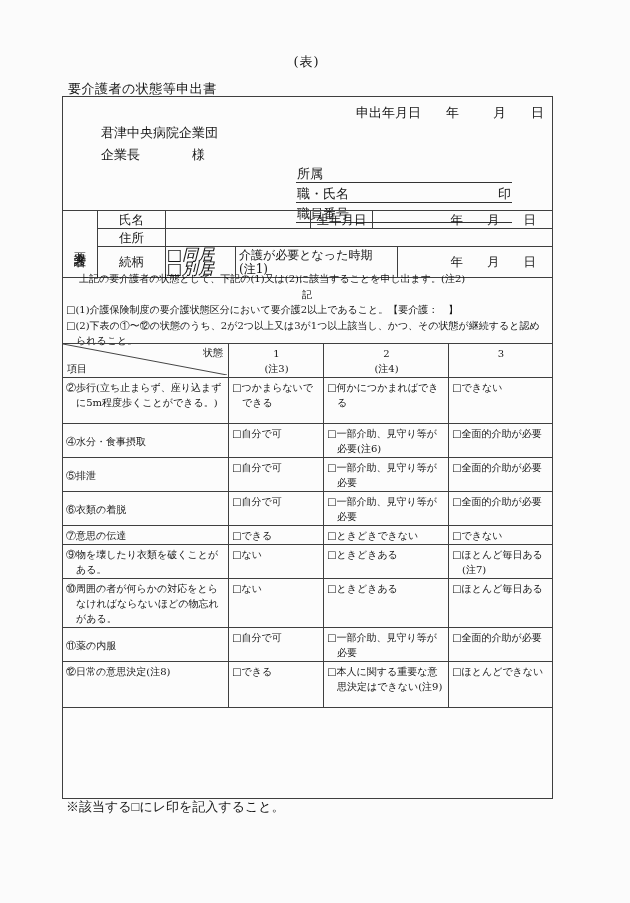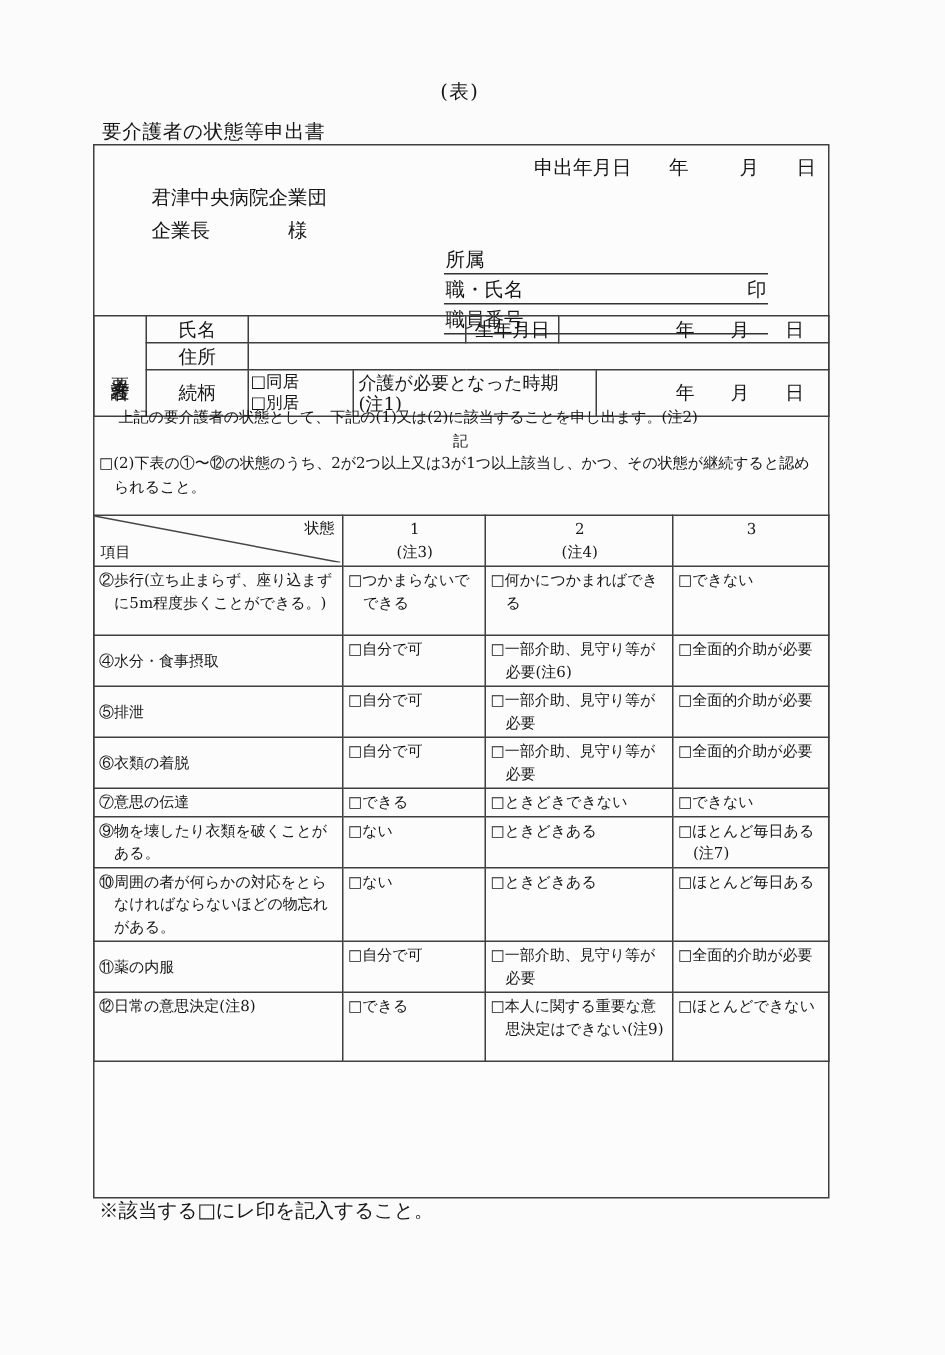--- a/index.html
+++ b/index.html
@@ -26,37 +26,37 @@
   table{border-collapse:collapse;table-layout:fixed;}
   td{border:1px solid #3f3f3f;padding:1px 3px;vertical-align:middle;overflow:hidden;}
   
   .recipient-table{top:113px;left:-1px;width:491px;font-size:12.5px;}
   .recipient-table td{line-height:14px;}
   .vlabel-cell{text-align:center;padding:0;}
   .vlabel{writing-mode:vertical-rl;text-orientation:upright;letter-spacing:1px;margin:0 auto;font-size:12.5px;}
   .cell-label{text-align:center;}
   .ymd-cell{padding:0 16px 0 0;}
   .ymd{display:flex;justify-content:flex-end;gap:24px;}
-  .opt-stack{font-size:11px;line-height:11.5px;padding:0 1px;}
+  .opt-stack{font-size:16px;line-height:11.5px;padding:0 1px;font-style:italic;}
   .two-line{font-size:12px;line-height:12.5px;}
   
   .declaration{top:174px;left:3px;width:482px;font-size:10px;line-height:15.5px;}
   .decl-intro{padding-left:13px;}
   .decl-heading{text-align:center;}
   .decl-opt{padding-left:1em;text-indent:-1em;}
   
   .status-table{top:246px;left:-1px;width:491px;font-size:10px;}
   .status-table td{vertical-align:top;line-height:15px;padding:2px 2px 1px 3px;}
   .corner-cell{position:relative;padding:0;}
   .corner-top{position:absolute;top:1px;right:5px;}
   .corner-bottom{position:absolute;bottom:1px;left:4px;}
   .colhead{text-align:center;vertical-align:top;line-height:15px;padding-top:1px;}
   .hang{padding-left:1em;text-indent:-1em;display:block;}
   
-  .footer-note{top:800px;left:66px;}
+  .footer-note{top:800px;left:66px;font-family:Liberation Mono, monospace;}
 </style>
 </head>
 <body>
 
 <div class="abs side-marker">(表)</div>
 <div class="abs doc-title">要介護者の状態等申出書</div>
 
 <div class="abs outer-box">
 
   <span class="abs date-label">申出年月日</span>
@@ -130,20 +130,21 @@
           <span>日</span>
         </div>
       </td>
     </tr>
   </tbody>
     </table>
 
   <div class="abs declaration">
     <div class="decl-intro">上記の要介護者の状態として、下記の(1)又は(2)に該当することを申し出ます。(注2)</div>
     <div class="decl-heading">記</div>
+    <div class="decl-opt">□(1)介護保険制度の要介護状態区分において要介護2以上であること。【要介護：　】</div>
     <div class="decl-opt">□(2)下表の①〜⑫の状態のうち、2が2つ以上又は3が1つ以上該当し、かつ、その状態が継続すると認められること。</div>
   </div>
 
   <table class="abs status-table">
     <colgroup>
       <col style="width:166px">
         <col style="width:95px">
         <col style="width:125px">
         <col style="width:104px">
     </colgroup>

